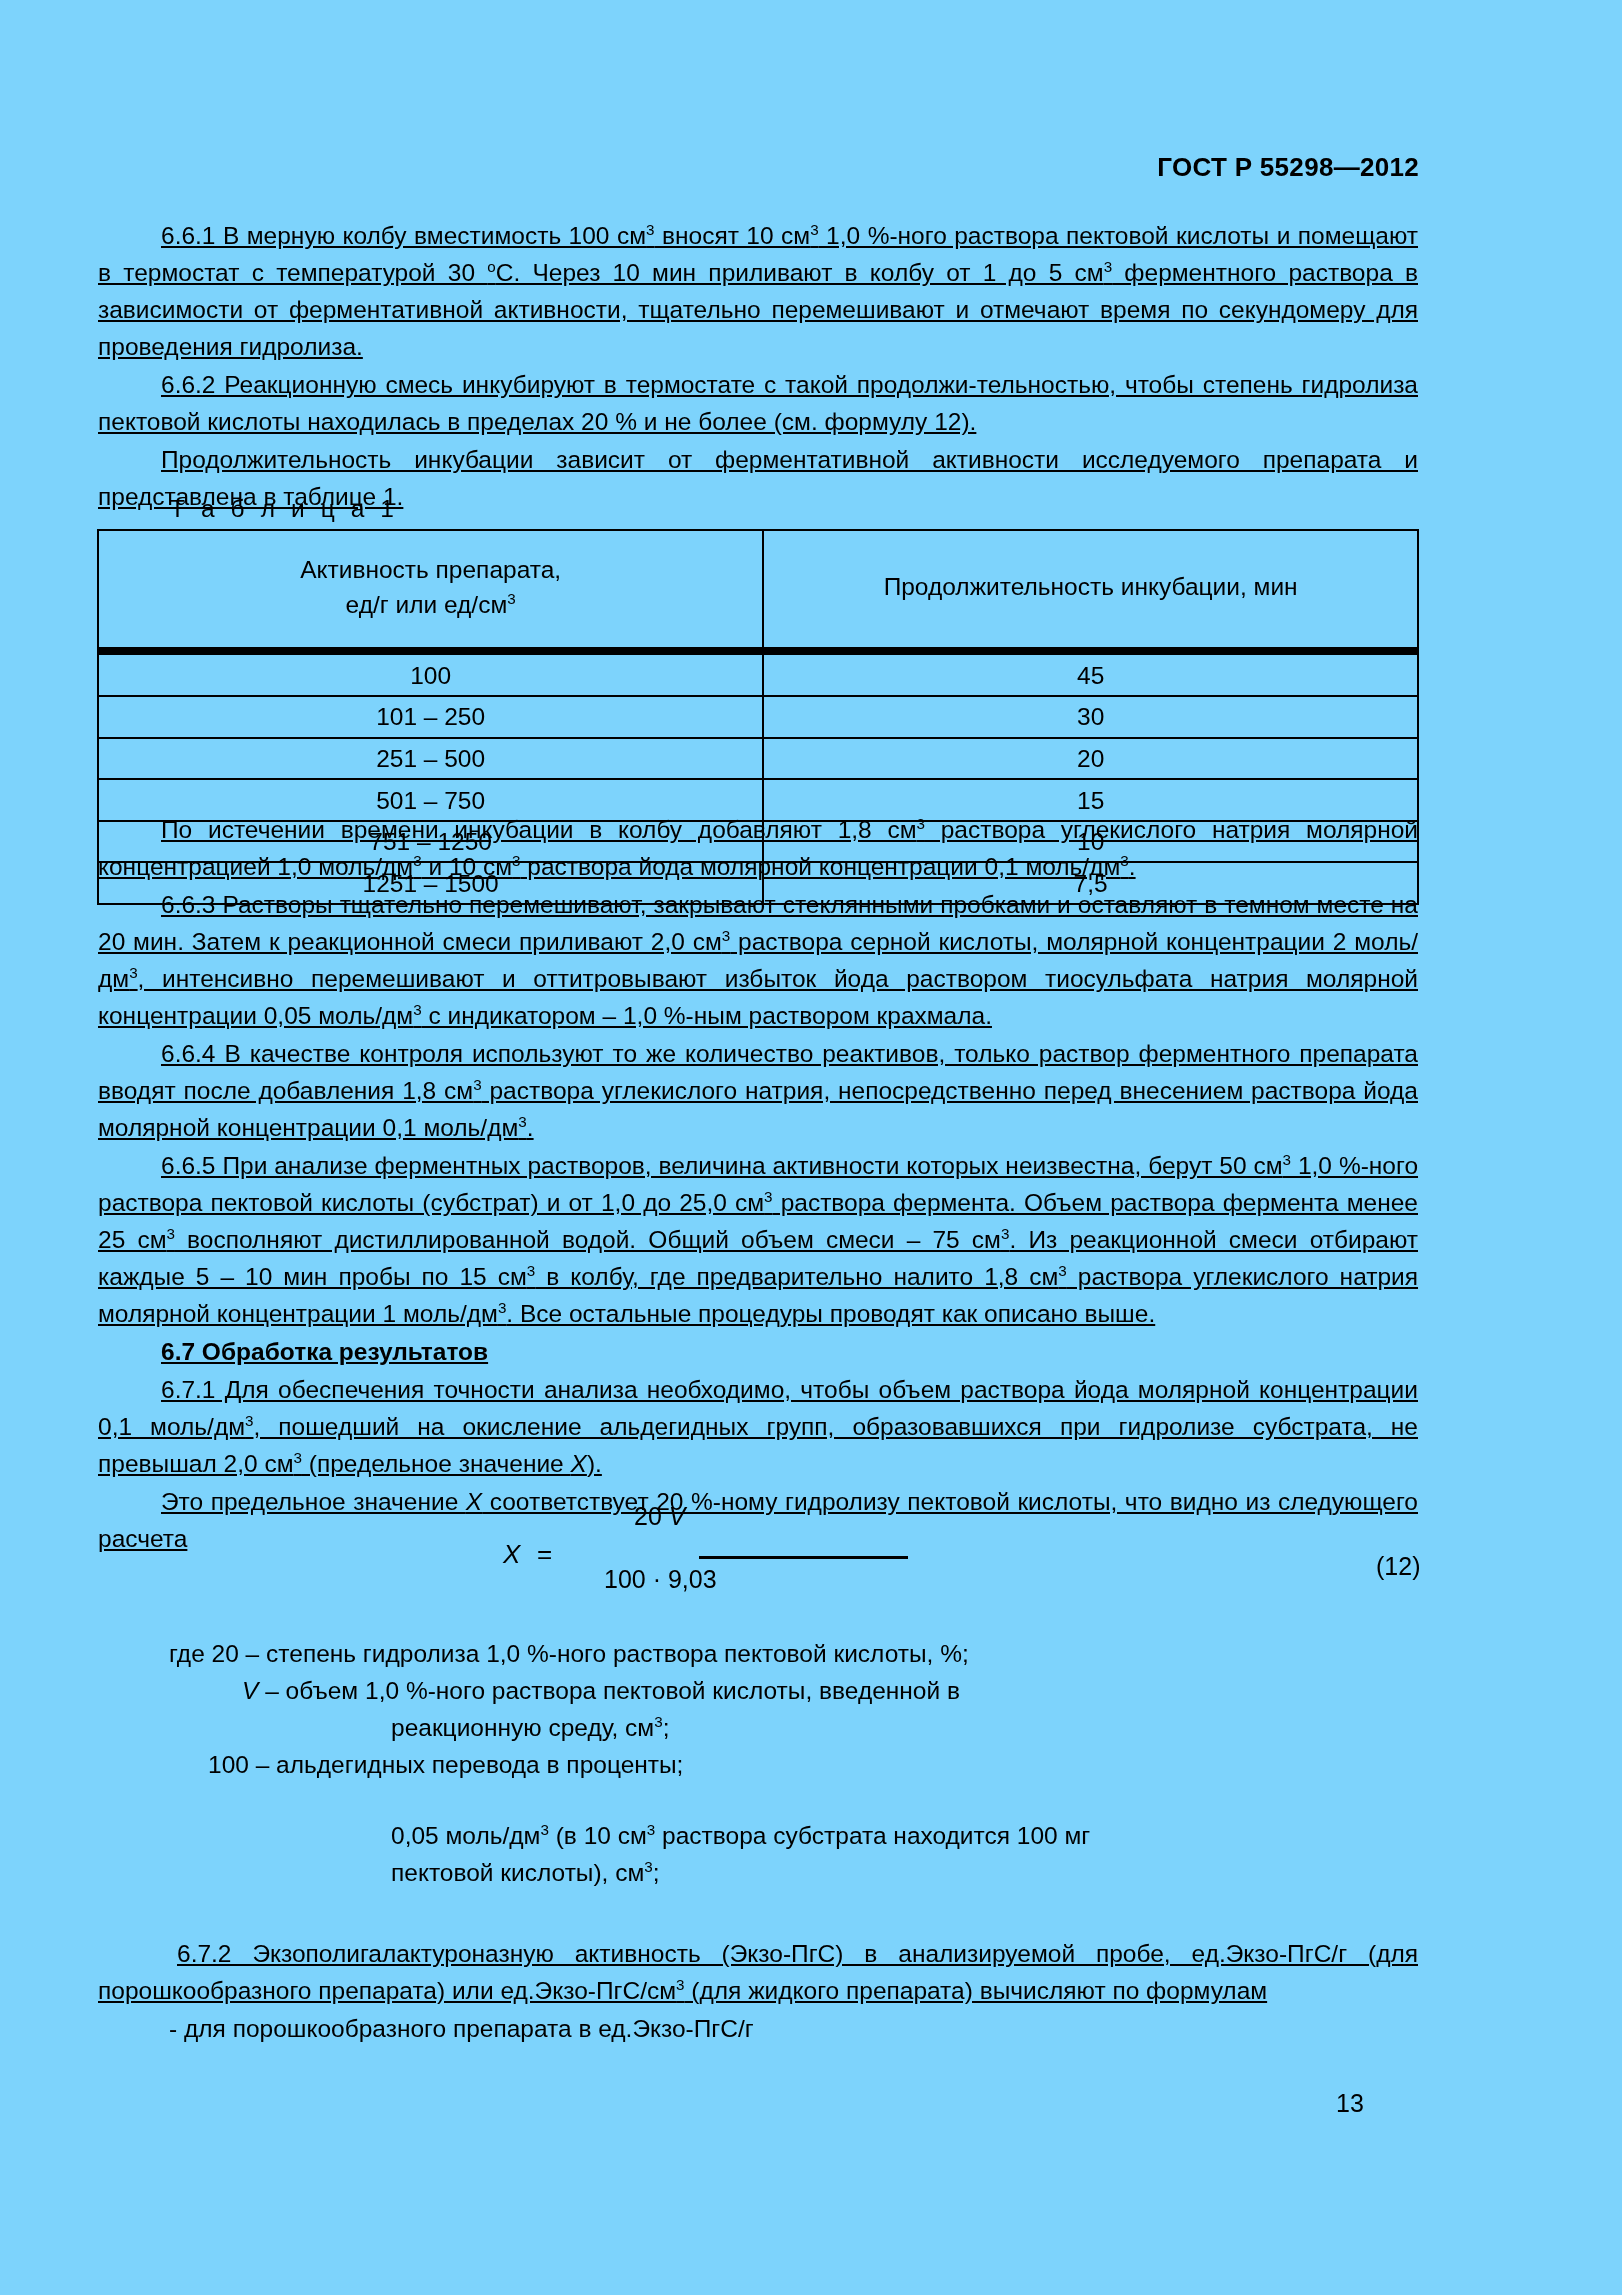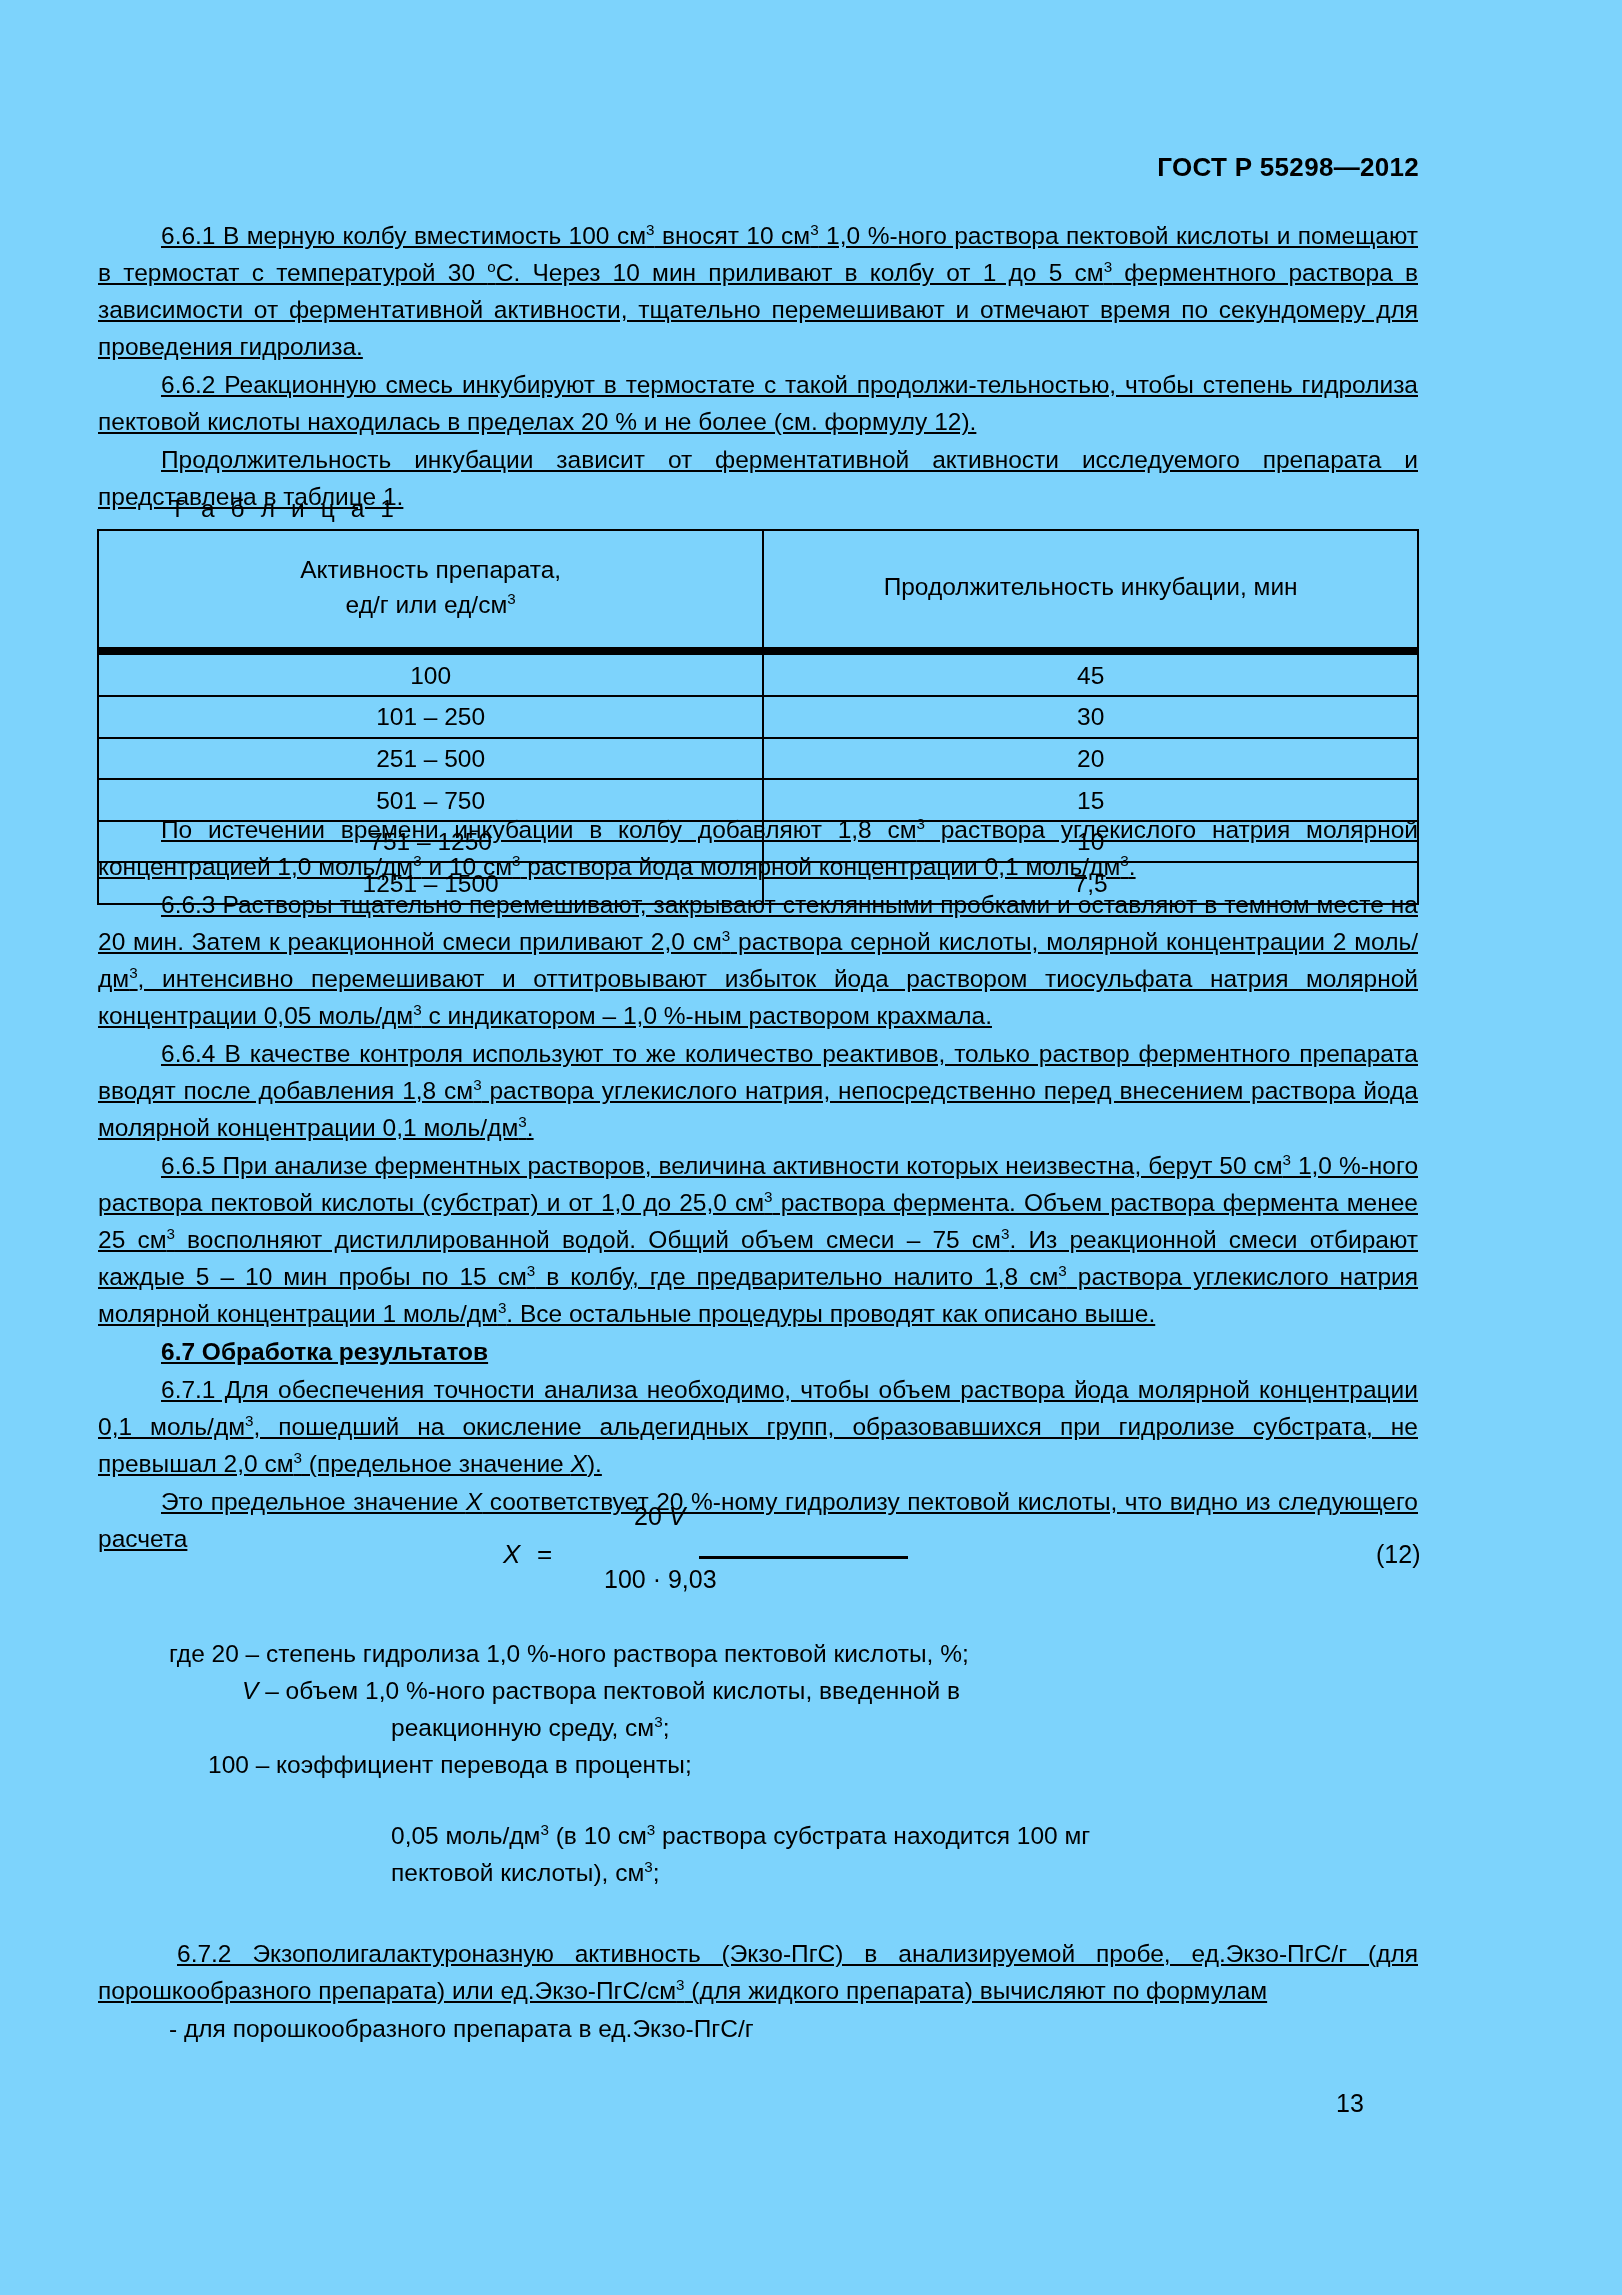--- a/index.html
+++ b/index.html
@@ -151,21 +151,21 @@
   }
   .fx-den {
     position: absolute;
     left: 507px;
     top: 63px;
     font-size: 25px;
   }
   .fx-numref {
     position: absolute;
     left: 1279px;
-    top: 38px;
+    top: 50px;
     font-size: 25px;
   }
 
   
   .legend-block {
     position: absolute;
     left: 0;
     top: 1635px;
     width: 1322px;
     font-size: 24.5px;
@@ -284,21 +284,21 @@
       <span class="fx-num"><span>20 </span><span class="ital">V</span></span>
       <span class="fx-bar"></span>
       <span class="fx-den">100 · 9,03</span>
       <span class="fx-numref">(12)</span>
     </div>
 
     <div class="legend-block">
       <span class="legend-row lg-i0">где 20 – степень гидролиза 1,0 %-ного раствора пектовой кислоты, %;</span>
       <span class="legend-row lg-i1"><span class="ital">V</span><span> – объем 1,0 %-ного раствора пектовой кислоты, введенной в</span></span>
       <span class="legend-row lg-i3"><span>реакционную среду, см</span><sup>3</sup><span>;</span></span>
-      <span class="legend-row lg-i4">100 – коэффициент перевода в проценты;</span>
+      <span class="legend-row lg-i4">100 – альдегидных перевода в проценты;</span>
       <span class="legend-row lg-gap"></span>
       <span class="legend-row lg-i3"><span>0,05 моль/дм</span><sup>3</sup><span> (в 10 см</span><sup>3</sup><span> раствора субстрата находится 100 мг</span></span>
       <span class="legend-row lg-i3"><span>пектовой кислоты), см</span><sup>3</sup><span>;</span></span>
     </div>
 
     <div class="tail-block">
       <p class="para" style="text-indent:79px;"><span>6.7.2 Экзополигалактуроназную активность (Экзо-ПгС) в анализируемой пробе, ед.Экзо-ПгС/г (для порошкообразного препарата) или ед.Экзо-ПгС/см</span><sup>3</sup><span> (для жидкого препарата) вычисляют по формулам</span></p>
       <p class="dash-item">- для порошкообразного препарата в ед.Экзо-ПгС/г</p>
     </div>
 

